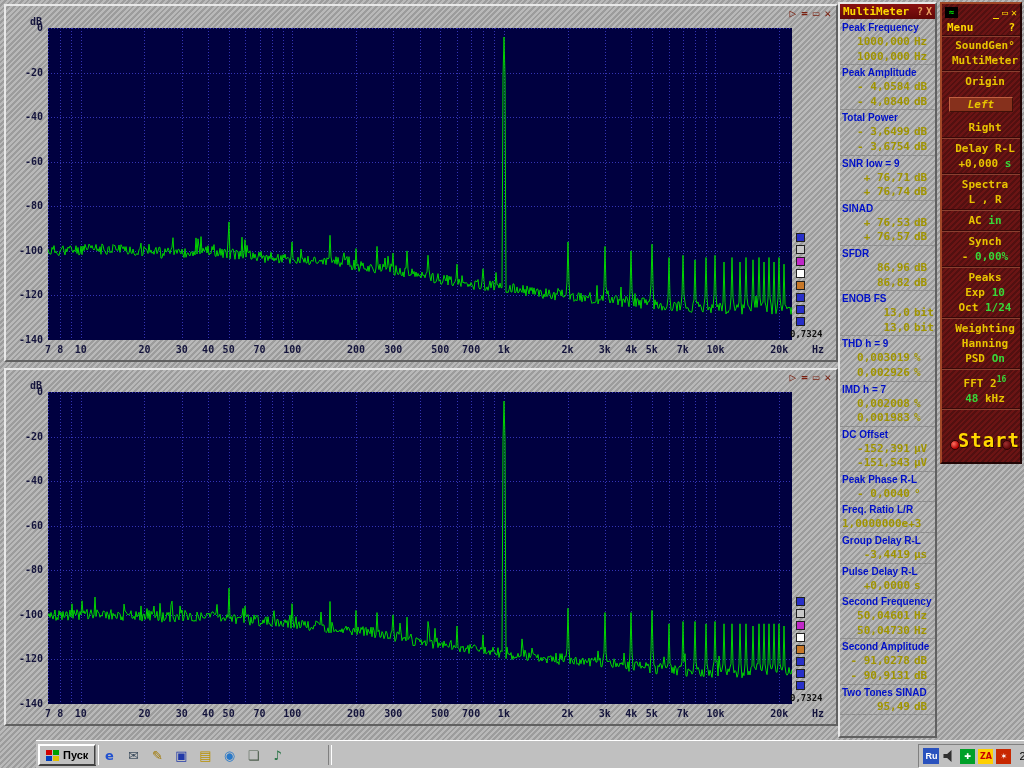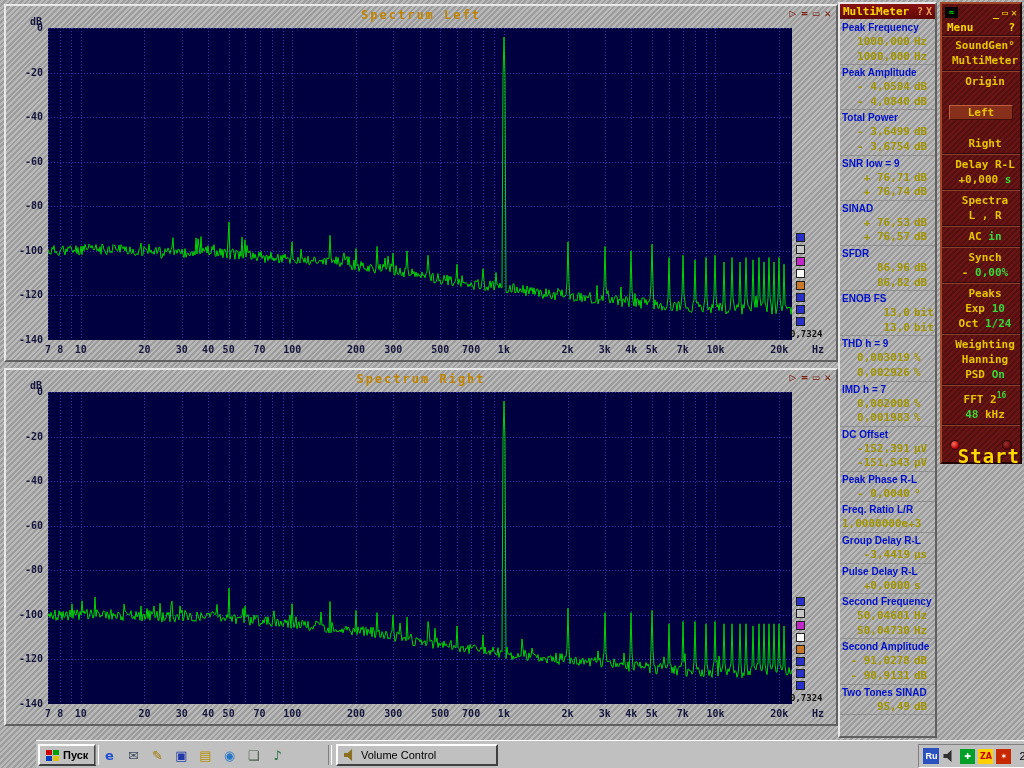--- a/index.html
+++ b/index.html
@@ -46,21 +46,21 @@
   .cp-tspace{flex:1;}
   .cp-wb{font:bold 10px "DejaVu Sans Mono",monospace;color:#ffd800;cursor:pointer;}
   .cp-menurow{display:flex;align-items:center;height:16px;padding:0 5px;font:bold 11px "DejaVu Sans Mono",monospace;color:#ffd800;
     border-bottom:1px solid #3a0808;box-shadow:0 1px 0 #8a4030;}
   .cp-menu{flex:1;cursor:pointer;}
   .cp-help{cursor:pointer;}
   #cp-items{padding-top:2px;}
   .cp-item{font:bold 11px "DejaVu Sans Mono",monospace;color:#e8c400;text-align:center;line-height:15px;cursor:pointer;white-space:nowrap;margin-left:8px;}
   .cp-item .val{color:#38d838;}
   .cp-item sup{color:#38d838;font-size:8px;}
-  .cp-item.sel{background:#86301c;border:1px solid;border-color:#c06040 #401008 #401008 #c06040;margin:16px 7px;line-height:13px;}
+  .cp-item.sel{background:#86301c;border:1px solid;border-color:#c06040 #401008 #401008 #c06040;margin:8px 7px;line-height:13px;font-style:italic;}
   .cp-sep{height:0;border-top:1px solid #3a0808;border-bottom:1px solid #8a4030;margin:2px 0;}
   .cp-start{font:bold 19px "DejaVu Sans Mono",monospace;color:#ffd800;text-align:right;margin-top:19px;letter-spacing:1px;cursor:pointer;text-shadow:1px 1px 0 #300404;}
   .cp-led{position:absolute;width:8px;height:8px;border-radius:50%;border:1px solid #300404;
     background:radial-gradient(circle at 35% 35%,#ff7060,#b00000 70%);}
   #led-l{left:8px;bottom:12px;} #led-r{right:8px;bottom:12px;background:radial-gradient(circle at 35% 35%,#a03030,#600808 70%);}
 
   
   #taskbar{position:absolute;left:0;top:740px;width:1024px;height:45px;background:#c0c0c0;border-top:1px solid #ffffff;box-sizing:border-box;margin-left:36px;}
   .tb-btn{position:absolute;top:3px;height:22px;background:#c0c0c0;border:2px solid;border-color:#ffffff #404040 #404040 #ffffff;
     display:flex;align-items:center;gap:4px;padding:0 6px;box-sizing:border-box;cursor:pointer;}
@@ -80,23 +80,20 @@
   .lang{width:16px;height:16px;background:#2a52be;color:#fff;font:bold 9px "Liberation Sans",sans-serif;display:flex;align-items:center;justify-content:center;cursor:pointer;}
   .tray-ico{width:15px;height:15px;display:flex;align-items:center;justify-content:center;font:bold 8px "DejaVu Sans",sans-serif;cursor:pointer;}
   #clock{font:11px "Liberation Sans",sans-serif;color:#000;padding-left:4px;cursor:pointer;}
 </style>
 </head>
 <body>
 
 <div id="screen">
 
   <div class="win plot-window" id="pw0">
-    <div class="titlebar">
-      <span class="plot-title">Spectrum Left</span>
-    </div>
     <div class="win-controls">
         <span>▷</span>
         <span>=</span>
         <span>▭</span>
         <span>✕</span>
       </div>
     <span class="db-label">dB</span>
     <div class="y-ticks">
         <div class="yt" style="top: 16px;">0</div>
         <div class="yt" style="top: 60.5714px;">-20</div>
@@ -181,23 +178,20 @@
         <div class="sw" style="background: rgb(192, 40, 200);"></div>
         <div class="sw" style="background: rgb(255, 255, 255);"></div>
         <div class="sw" style="background: rgb(200, 120, 40);"></div>
         <div class="sw" style="background: rgb(40, 48, 200);"></div>
         <div class="sw" style="background: rgb(40, 48, 200);"></div>
         <div class="sw" style="background: rgb(40, 48, 200);"></div>
       </div>
   </div>
 
   <div class="win plot-window" id="pw1">
-    <div class="titlebar">
-      <span class="plot-title">Spectrum Right</span>
-    </div>
     <div class="win-controls">
         <span>▷</span>
         <span>=</span>
         <span>▭</span>
         <span>✕</span>
       </div>
     <span class="db-label">dB</span>
     <div class="y-ticks">
         <div class="yt" style="top: 16px;">0</div>
         <div class="yt" style="top: 60.5714px;">-20</div>
@@ -528,24 +522,20 @@
         <div class="ql-icon" style="color: rgb(32, 80, 208);">e</div>
         <div class="ql-icon" style="color: rgb(64, 80, 96);">✉</div>
         <div class="ql-icon" style="color: rgb(160, 120, 0);">✎</div>
         <div class="ql-icon" style="color: rgb(32, 56, 168);">▣</div>
         <div class="ql-icon" style="color: rgb(184, 144, 0);">▤</div>
         <div class="ql-icon" style="color: rgb(40, 120, 200);">◉</div>
         <div class="ql-icon" style="color: rgb(80, 96, 80);">❏</div>
         <div class="ql-icon" style="color: rgb(32, 112, 64);">♪</div>
       </div>
     <div class="tb-sep" style="left:292px"></div>
-    <div class="tb-btn" id="task-volume">
-      <span class="spk gold"></span>
-      <span>Volume Control</span>
-    </div>
     <div id="tray">
       <div class="lang">Ru</div>
       <span class="spk dark"></span>
       <div id="tray-icons" style="display:flex;gap:3px;align-items:center;">
           <div class="tray-ico" style="color: rgb(255, 255, 255); background: rgb(0, 160, 40);">✚</div>
           <div class="tray-ico" style="color: rgb(200, 0, 0); background: rgb(255, 208, 0);">ZA</div>
           <div class="tray-ico" style="color: rgb(255, 255, 255); background: rgb(200, 40, 0);">✶</div>
         </div>
       <span id="clock">20:53</span>
     </div>

